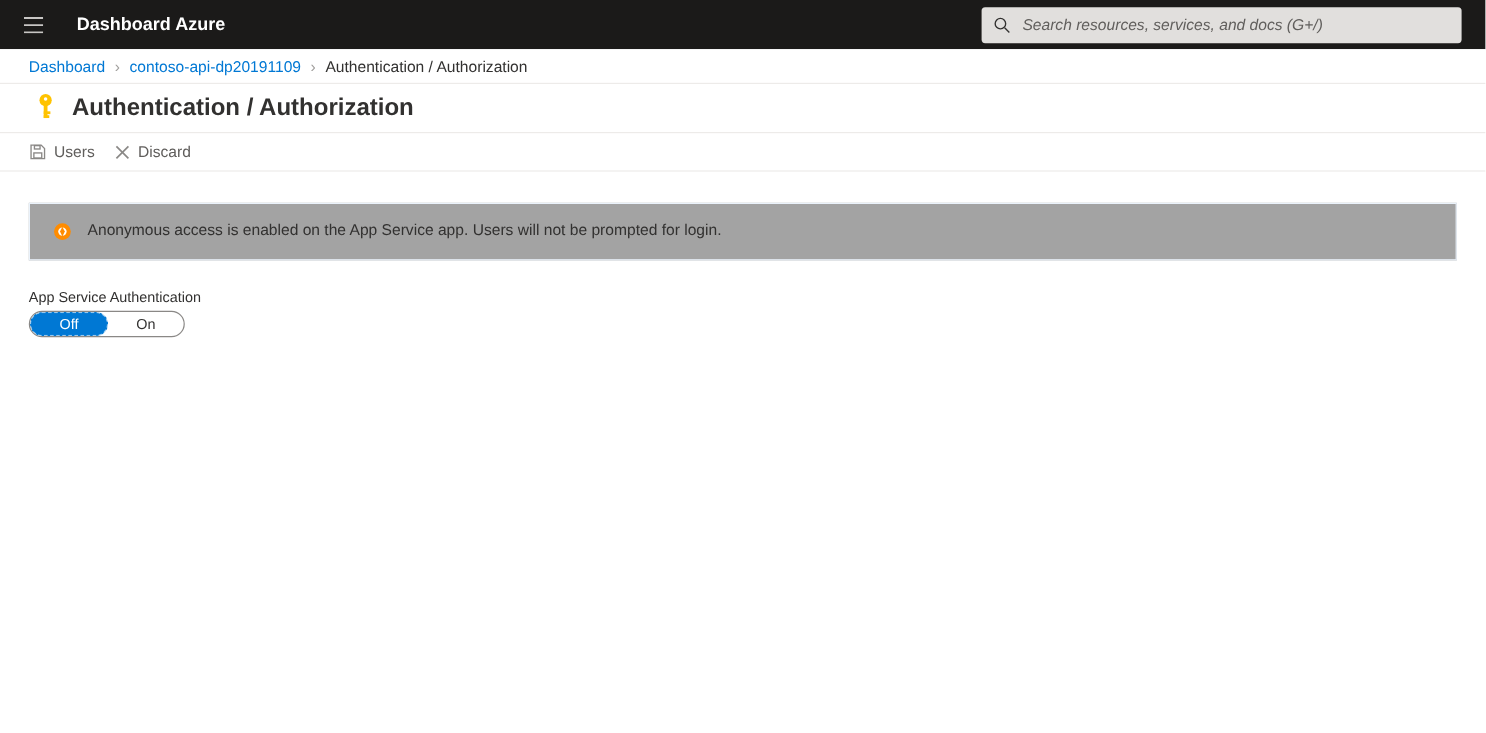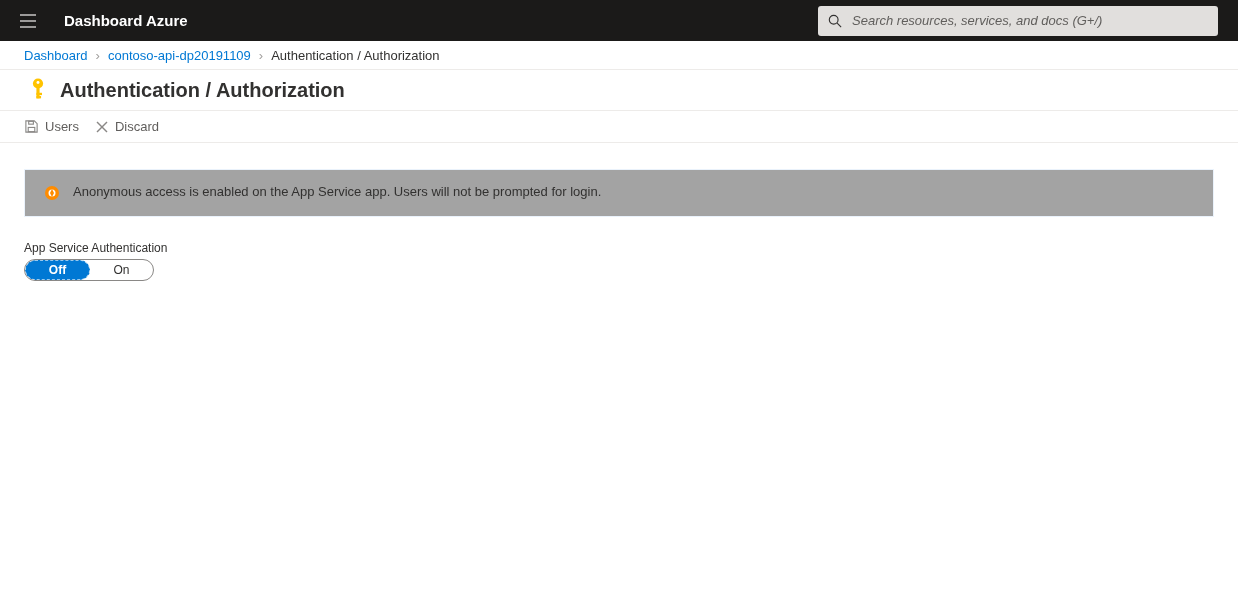--- a/index.html
+++ b/index.html
@@ -35,21 +35,21 @@
 
   
   .content { padding: 26px 24px; }
   .info-banner { background: #a3a3a3; border: 1px solid #eaf2fb; padding: 14px 18px; display: flex; align-items: flex-start; margin-bottom: 24px; }
   .info-icon { width: 18px; height: 18px; margin-right: 12px; display: flex; align-items: center; justify-content: center; }
   .info-text { font-size: 13px; color: #323130; }
 
   .section-label { font-size: 12px; color: #323130; margin-bottom: 4px; }
   .toggle { display: flex; width: 130px; height: 22px; border: 1px solid #8a8886; border-radius: 11px; overflow: hidden; cursor: pointer; background: #fff; }
   .toggle-half { flex: 1; display: flex; align-items: center; justify-content: center; font-size: 12px; }
-  .toggle-half.active { background: #0078d4; color: #fff; border-radius: 11px; border: 1px dashed rgba(255,255,255,0.6); margin: 0px; font-weight: 700; }
+  .toggle-half.active { background: #0078d4; color: #fff; border-radius: 11px; border: 1px dashed rgba(255,255,255,0.6); margin: 0px; font-weight: 400; }
   .toggle-half.inactive { color: #323130; }
 </style>
 </head>
 <body>
 
 <div class="topbar">
   <div class="menu-btn">
     <svg width="16" height="14" viewBox="0 0 16 14">
       <line x1="0" y1="1" x2="16" y2="1" stroke="#c8c6c4" stroke-width="1.5"></line>
       <line x1="0" y1="7" x2="16" y2="7" stroke="#c8c6c4" stroke-width="1.5"></line>

